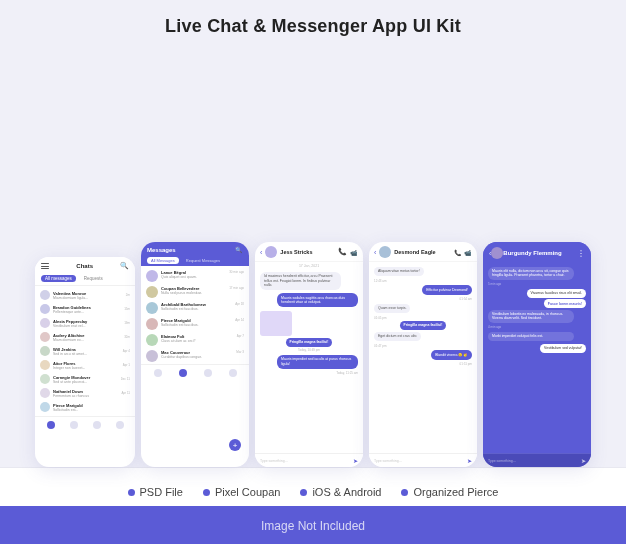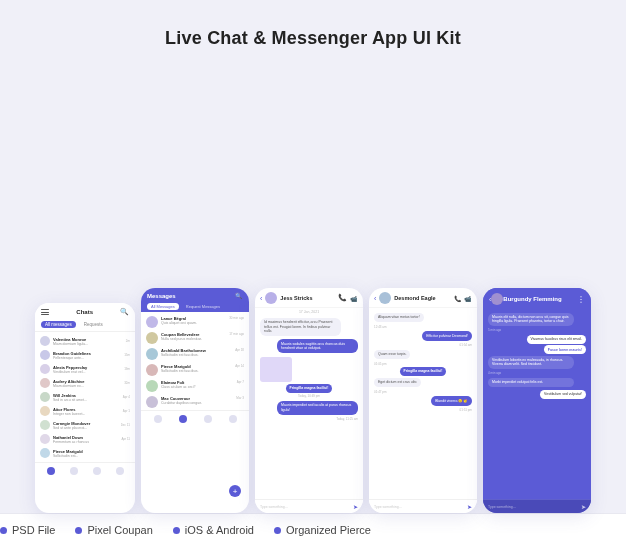--- a/index.html
+++ b/index.html
@@ -15,21 +15,21 @@
       width: 626px;
       height: 544px;
       display: flex;
       flex-direction: column;
       background: #f0f0f8;
     }
 
     
     .header {
       text-align: center;
-      padding: 28px 0 12px;
+      padding: 16px 0 12px;
       background: #f0f0f8;
     }
     .header h1 {
       font-size: 18px;
       font-weight: 700;
       color: #222;
       letter-spacing: 0.2px;
     }
 
     
@@ -344,22 +344,23 @@
       font-size: 3.5px;
       padding: 2.5px 4px;
       border-radius: 6px;
       margin: 1.5px 5px 1.5px auto;
       max-width: 80%;
     }
 
     
     .features-bar {
       background: #fff;
-      padding: 10px 0 8px;
-      display: flex;
+      padding: 18px 0 8px;
+      display: flex;
+      justify-content: center;
       align-items: center;
       gap: 20px;
       border-top: 1px solid #e8e8f0;
     }
     .feature-item {
       display: flex;
       align-items: center;
       gap: 5px;
       font-size: 11px;
       color: #444;
@@ -698,14 +699,17 @@
     <div class="feature-item">
       <div class="feature-dot"></div>
       <span>iOS &amp; Android</span>
     </div>
     <div class="feature-item">
       <div class="feature-dot"></div>
       <span>Organized Pierce</span>
     </div>
   </div>
 
+  <div class="footer">
+    <span class="footer-text">Image Not Included</span>
+  </div>
 
 </div>
 
 </body></html>

